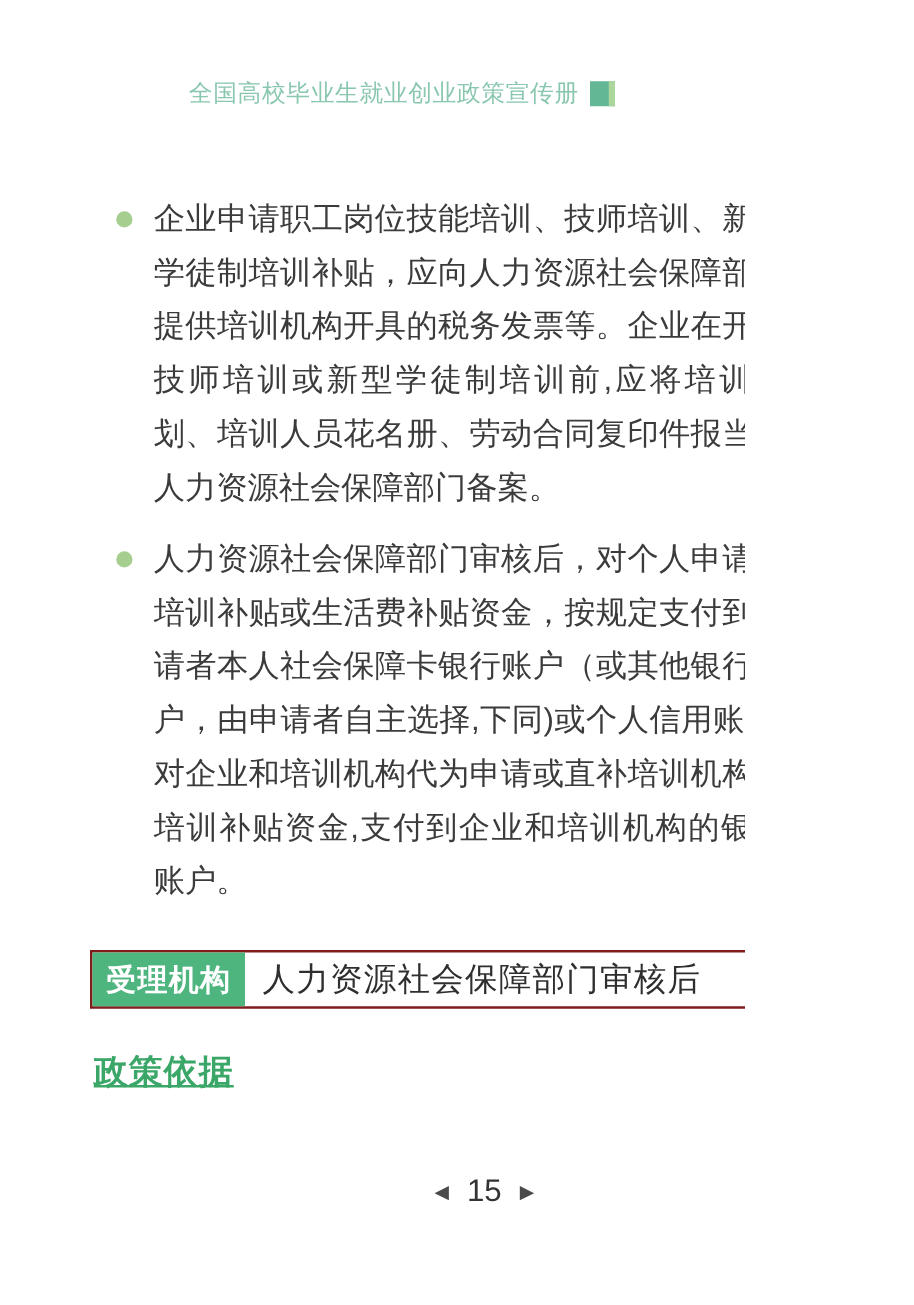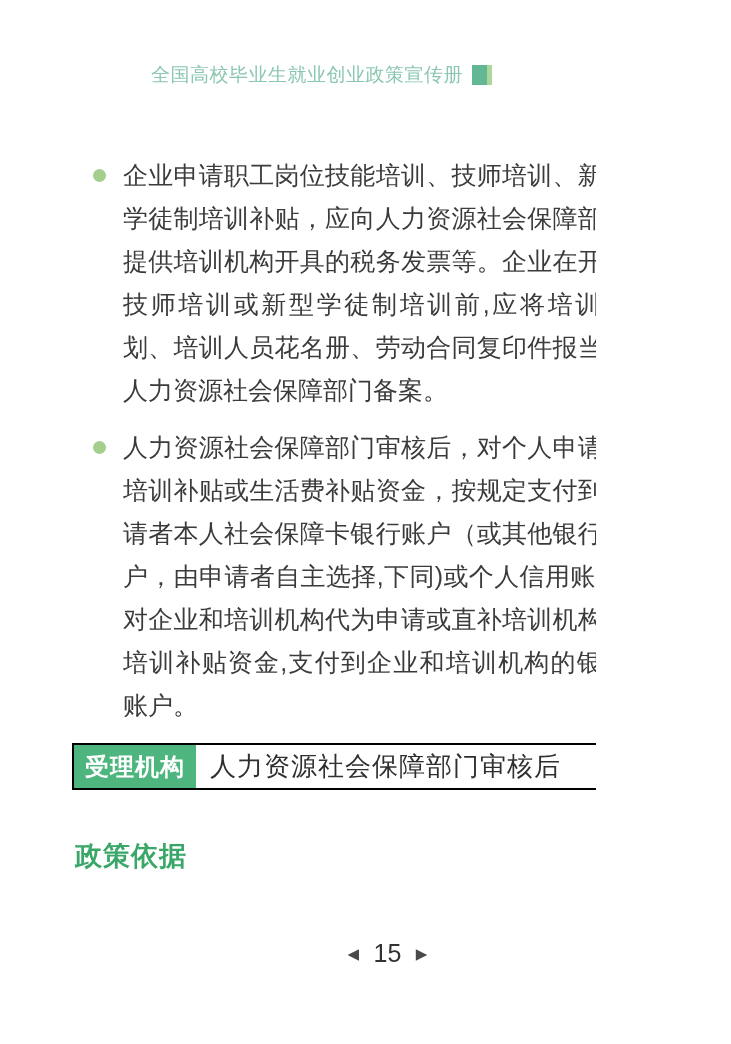--- a/index.html
+++ b/index.html
@@ -66,25 +66,25 @@
     flex: 1;
     font-size: 25px;
     line-height: 43px;
     color: #3b3b3b;
     text-align: justify;
     text-justify: inter-ideograph;
   }
 
   
   .agency-box {
-    margin-top: 16px;
+    margin-top: 33px;
     margin-left: -3px;
     width: 549px;
     height: 47px;
-    border: 2px solid #000000;
+    border: 2px solid #7f1d1d;
     display: flex;
     align-items: stretch;
     background: #ffffff;
   }
   .agency-label {
     background: #4fb57f;
     color: #ffffff;
     font-weight: bold;
     font-size: 24px;
     letter-spacing: 1px;
@@ -96,21 +96,21 @@
   .agency-value {
     font-size: 26px;
     color: #2f2f2f;
     display: flex;
     align-items: center;
     padding-left: 14px;
     letter-spacing: 1px;
     white-space: nowrap;
   }
 
-  .policy-heading { margin-top: 48px; }
+  .policy-heading { margin-top: 32px; text-decoration: underline; }
 
   .serif .para {
     font-family: "DejaVu Serif", serif;
     font-size: 25px;
     letter-spacing: 1px;
     color: #3f3f3f;
     white-space: nowrap;
     text-align: left;
   }
 

